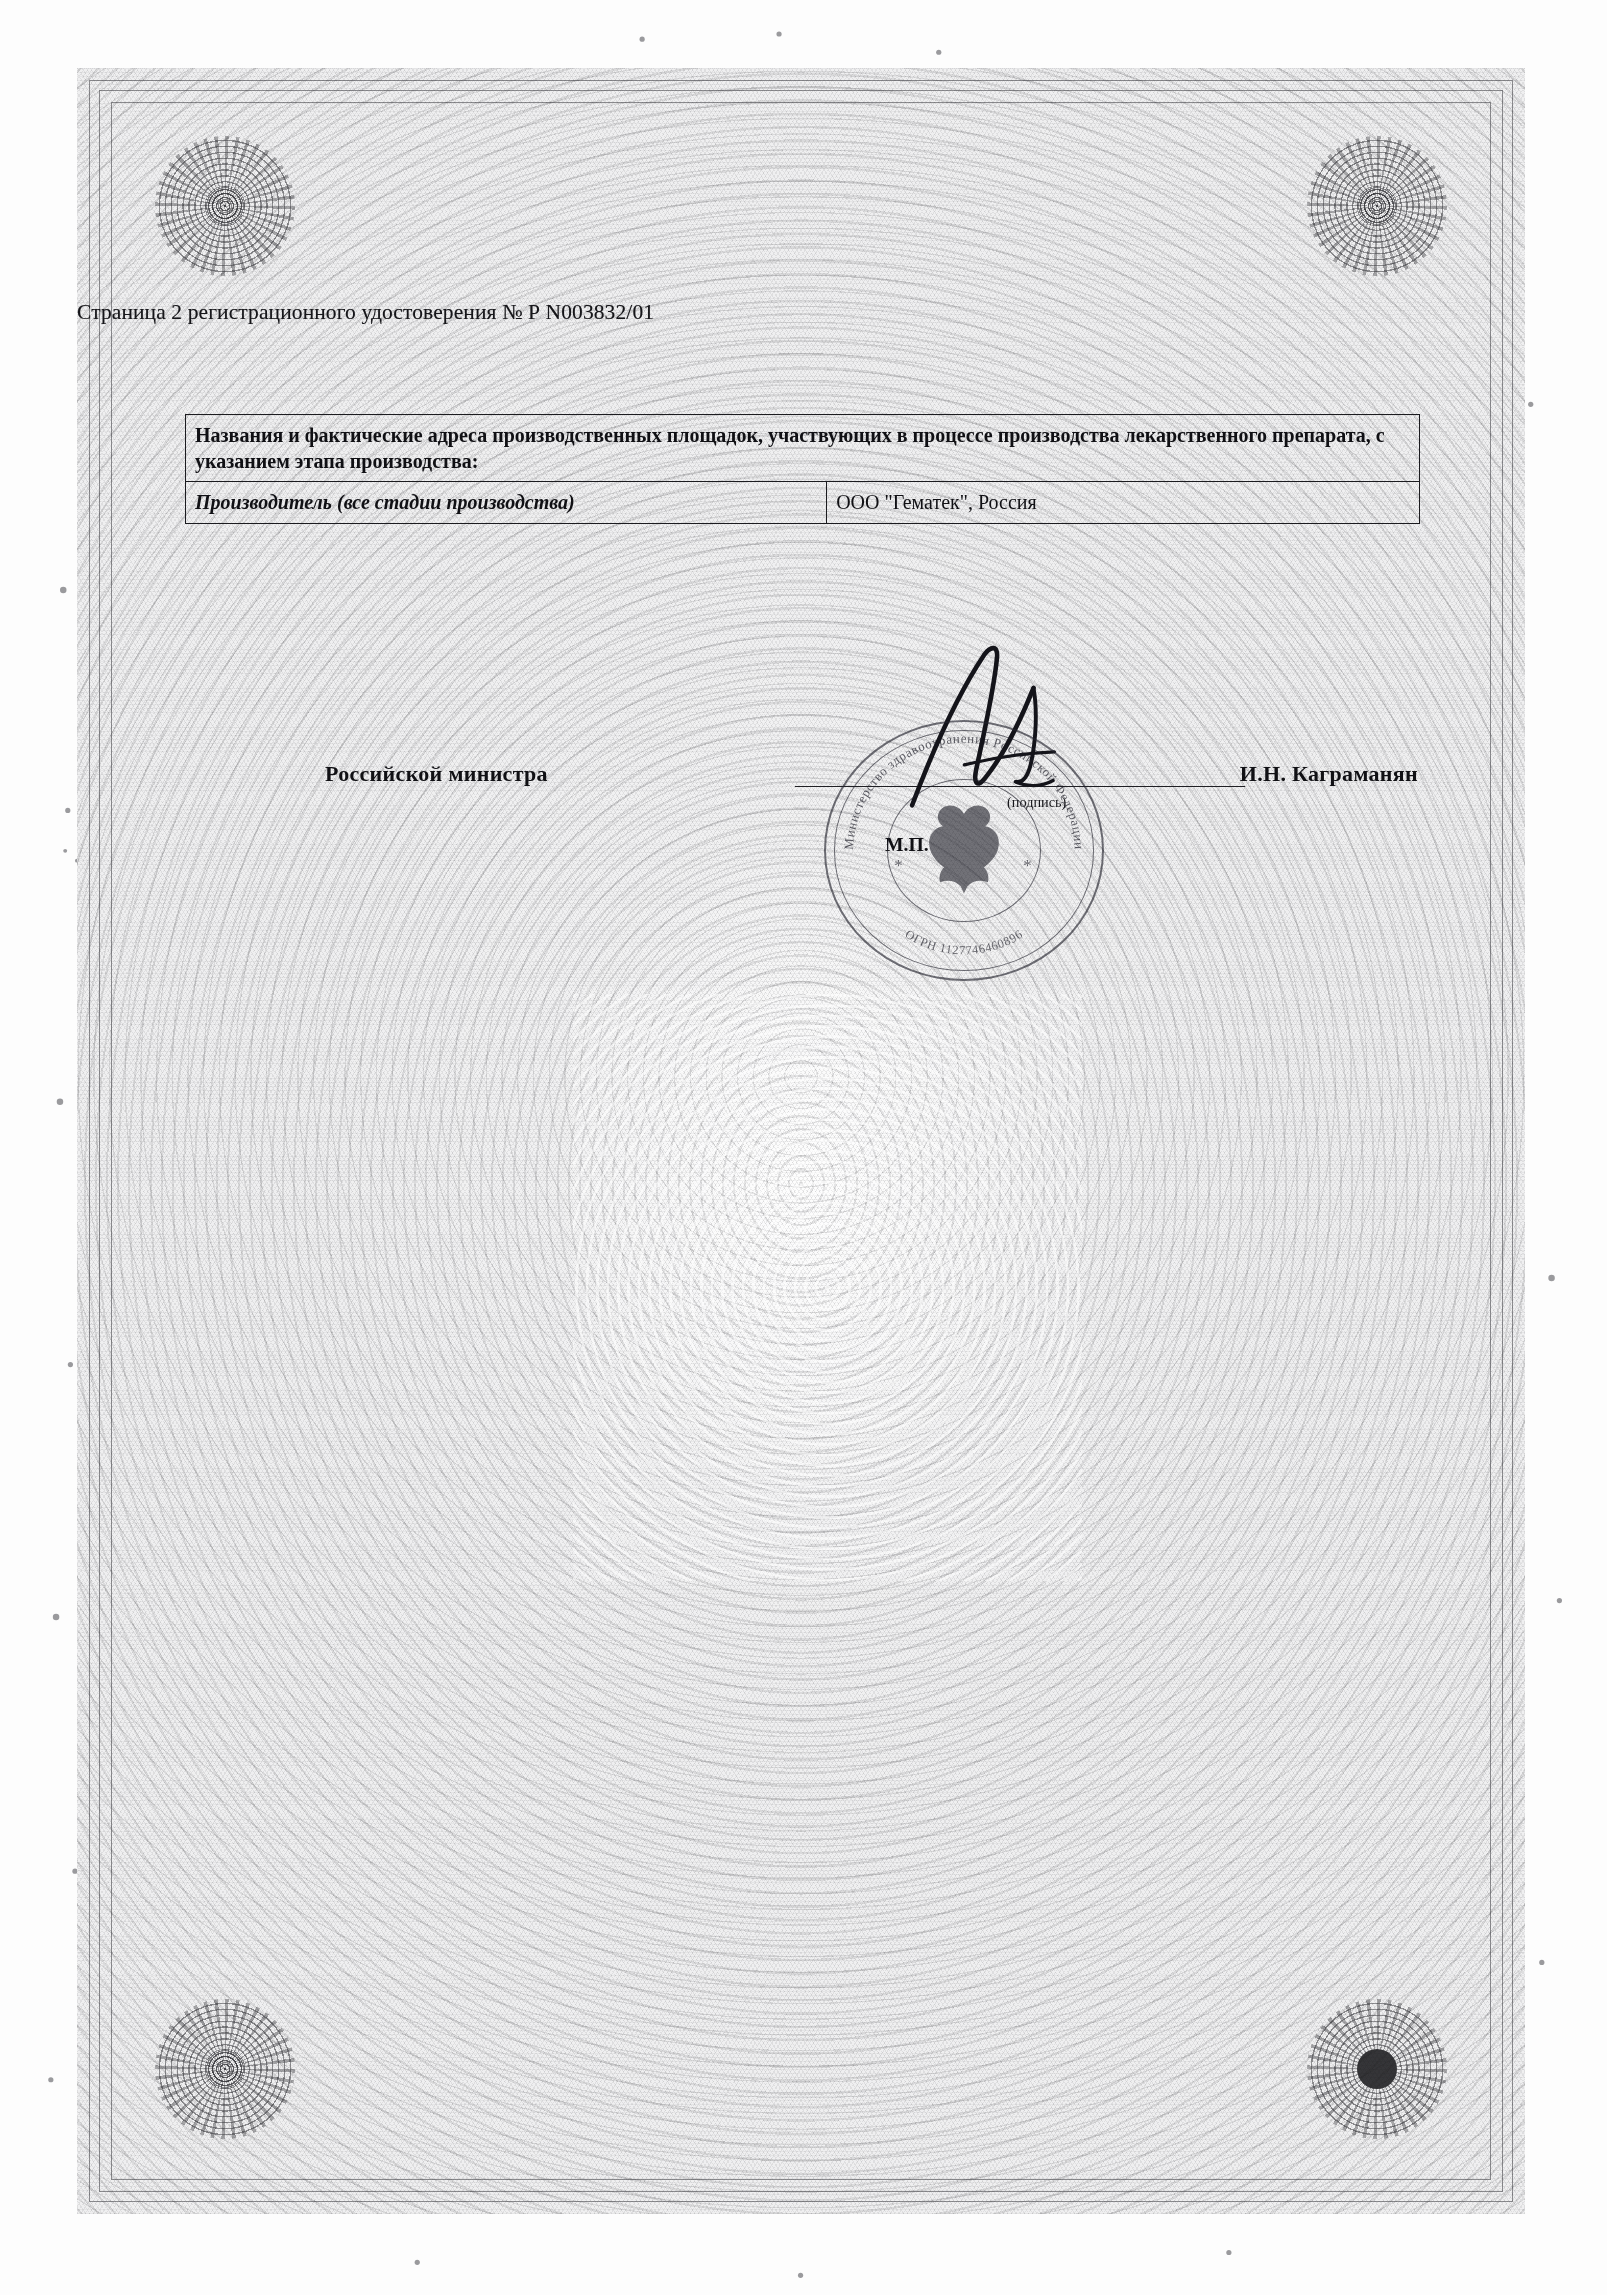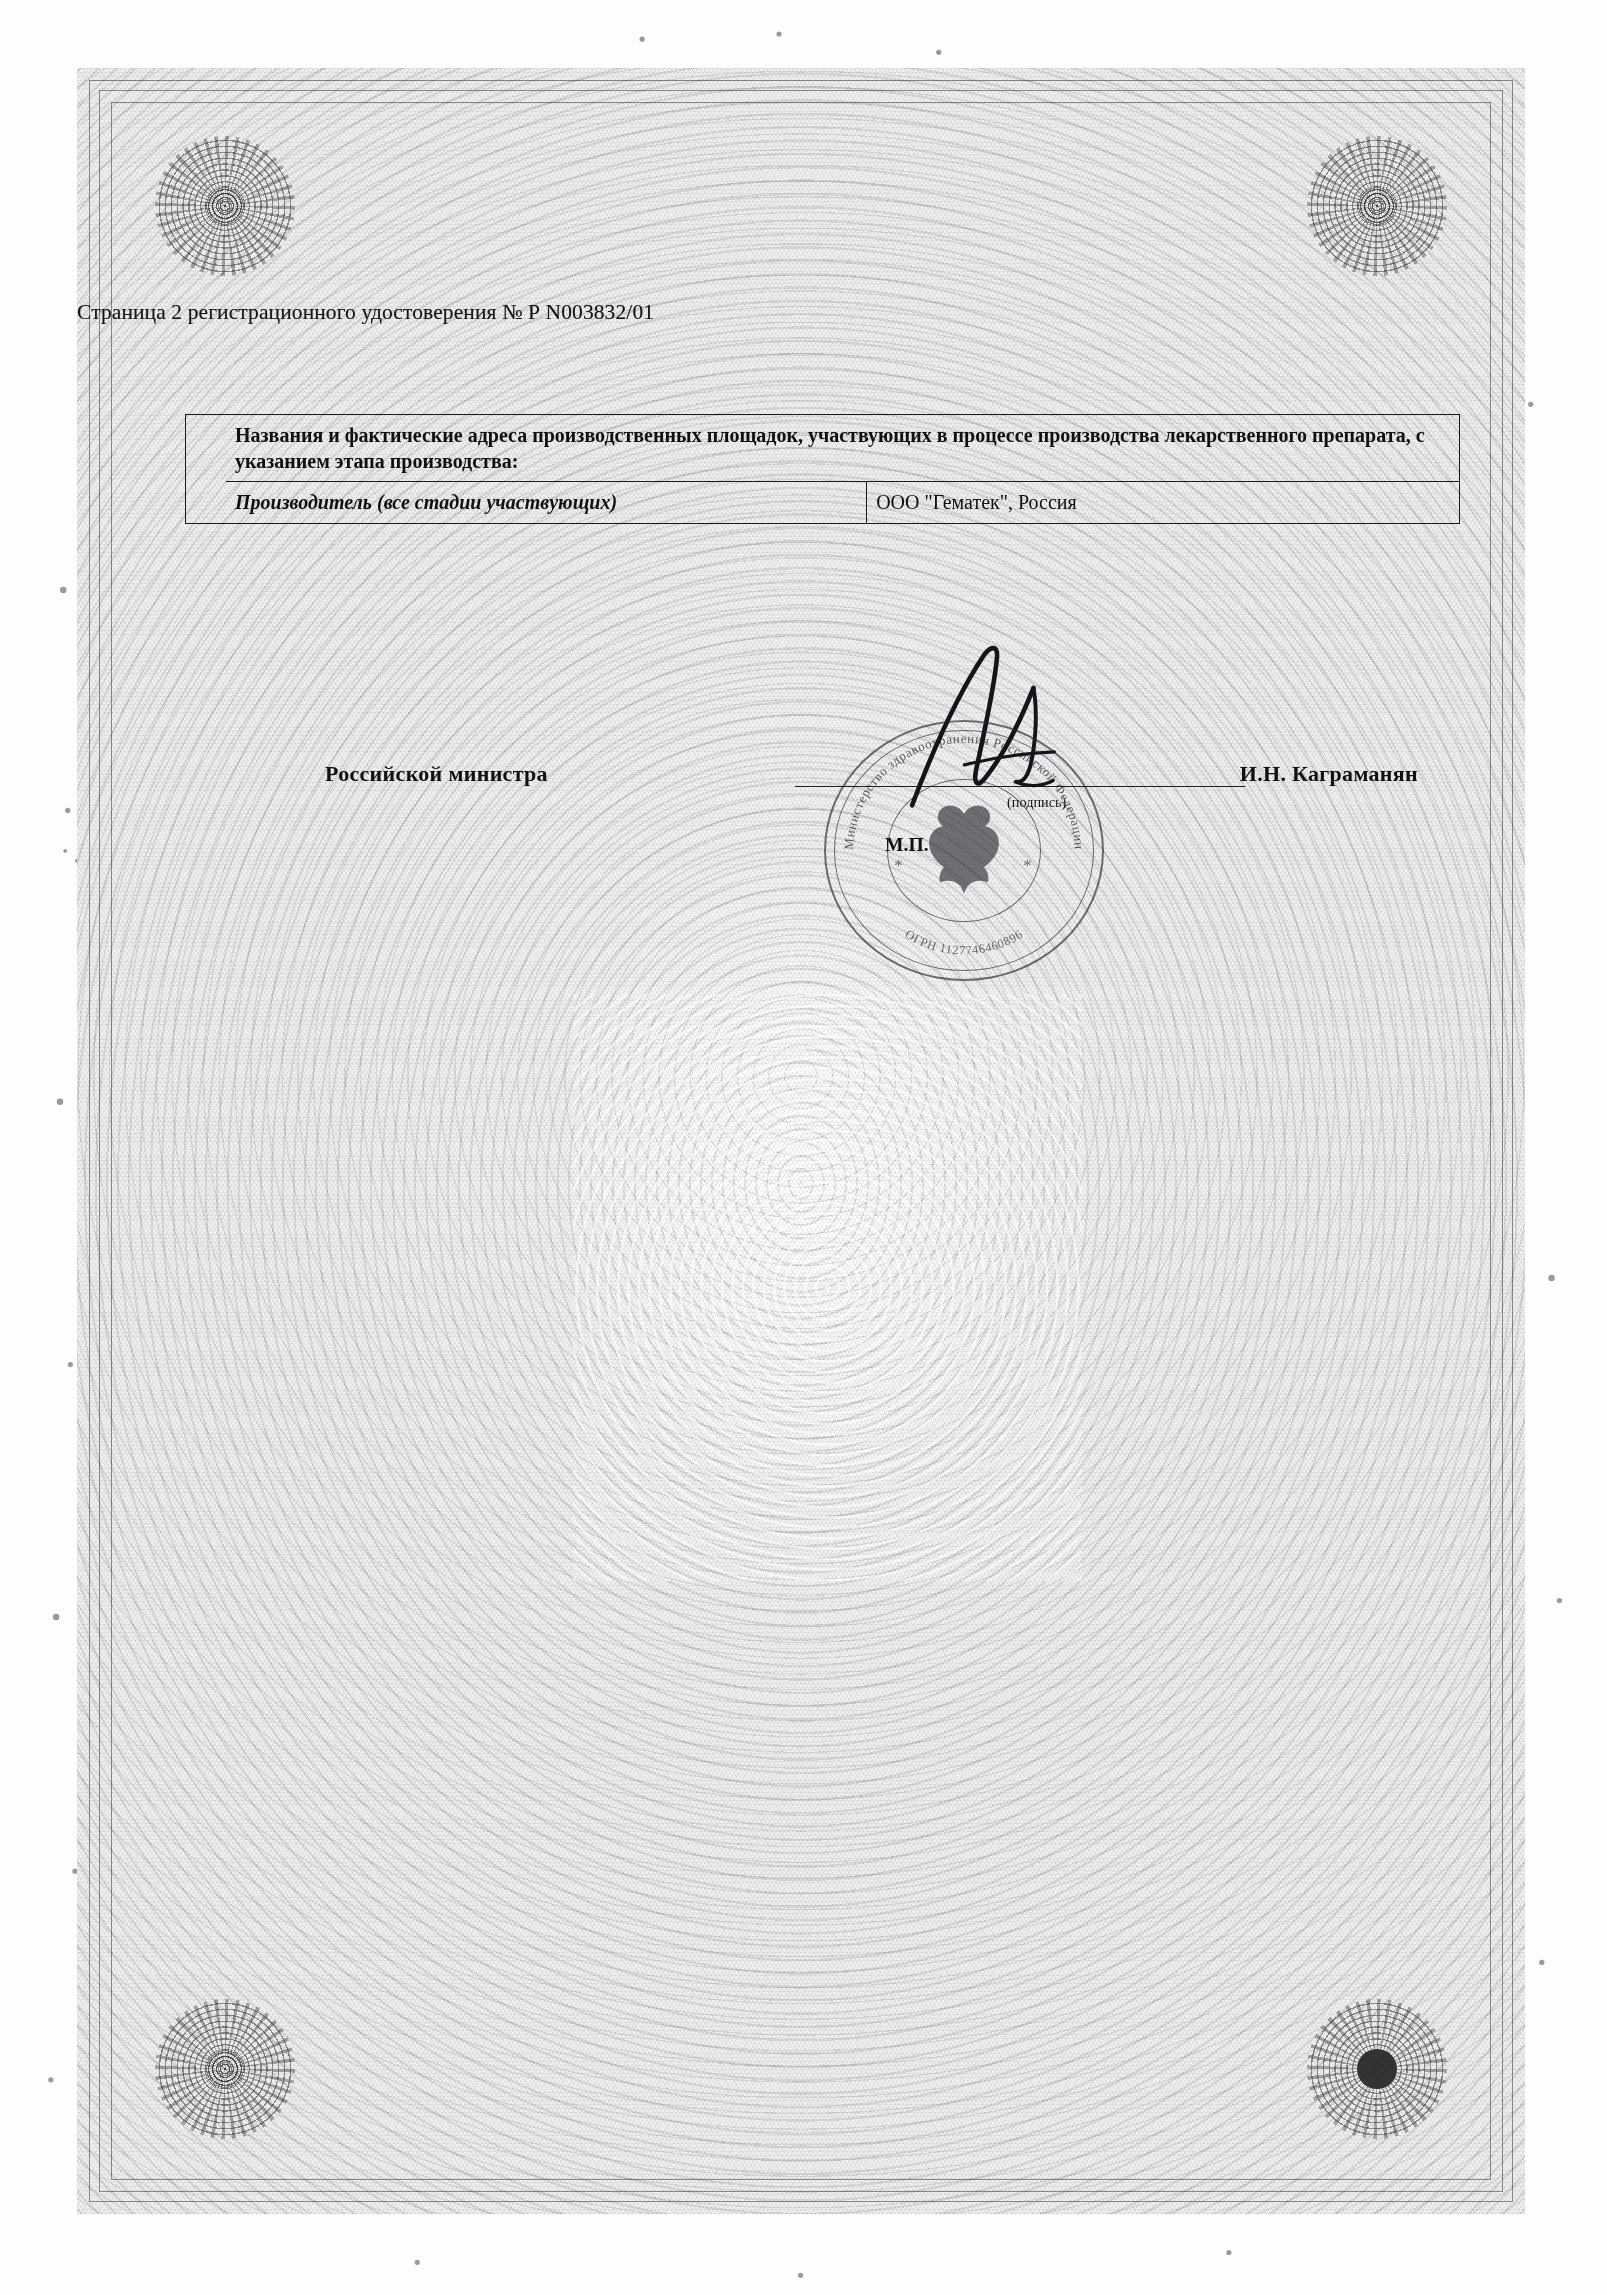--- a/index.html
+++ b/index.html
@@ -120,21 +120,20 @@
     text-shadow: 0 0 0.7px rgba(0,0,0,.35);
   }
 
   #table {
     position: absolute;
     left: 108px;
     top: 346px;
     width: 1233px;
     border: 1.3px solid #1b1b1f;
     color: #101014;
-    padding-left: 40px;
   }
   #table .row {
     display: flex;
     border-bottom: 1.3px solid #1b1b1f;
   }
   #table .row:last-child { border-bottom: none; }
   .cell {
     padding: 6.5px 9px 7.8px 9px;
     font-size: 20px;
     line-height: 1.30;
@@ -285,21 +284,21 @@
 
     <div id="moire"></div>
 
     <div class="page-header">Страница 2 регистрационного удостоверения № Р N003832/01</div>
 
     <div id="table">
       <div class="row">
         <div class="cell c-full bold">Названия и фактические адреса производственных площадок, участвующих в процессе производства лекарственного препарата, с указанием этапа производства:</div>
       </div>
       <div class="row">
-        <div class="cell c-left italic">Производитель (все стадии участвующих)</div>
+        <div class="cell c-left italic">Производитель (все стадии производства)</div>
         <div class="cell c-right">ООО "Гематек", Россия</div>
       </div>
     </div>
 
     <div id="sign-row">
       <div class="sign-title">Российской министра</div>
       <div class="sign-line"></div>
       <div class="sign-name">И.Н. Каграманян</div>
       <div class="sign-sub">(подпись)</div>
     </div>

